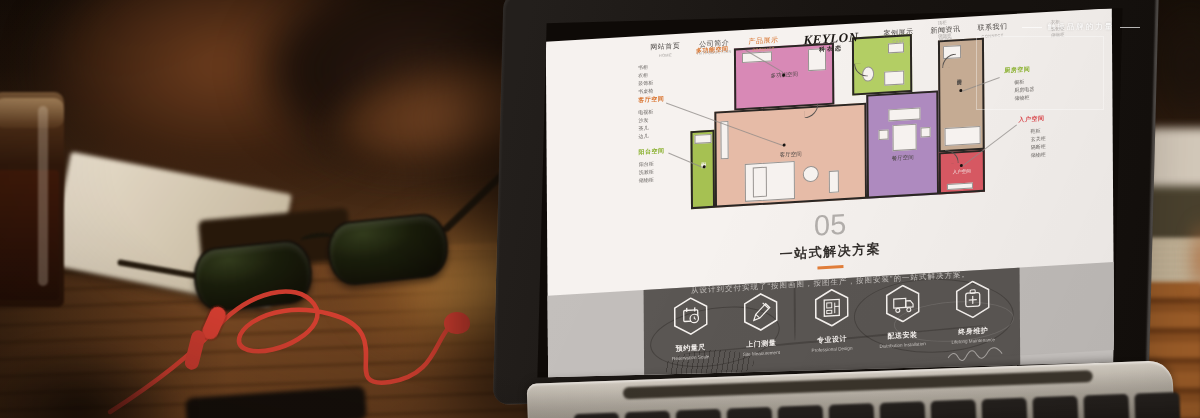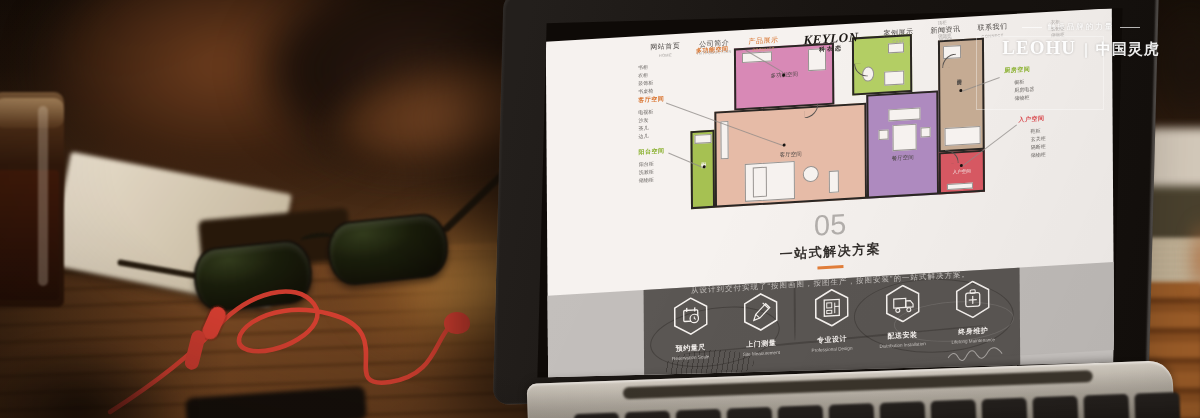--- a/index.html
+++ b/index.html
@@ -457,19 +457,16 @@
     </div>
   </div>
 
   <div class="wm">
     <div class="wm-frame"></div>
     <div class="wm-row">
       <span class="wm-line"></span>
       <span class="wm-tag">触摸品牌的力量</span>
       <span class="wm-line"></span>
     </div>
-    <div class="wm-main">
-      <span class="wm-en">LEOHU</span><span class="wm-sep">｜</span><span class="wm-zh">中国灵虎</span>
-    </div>
   </div>
 
   <div class="vignette"></div>
 </div>
 
 </body></html>

